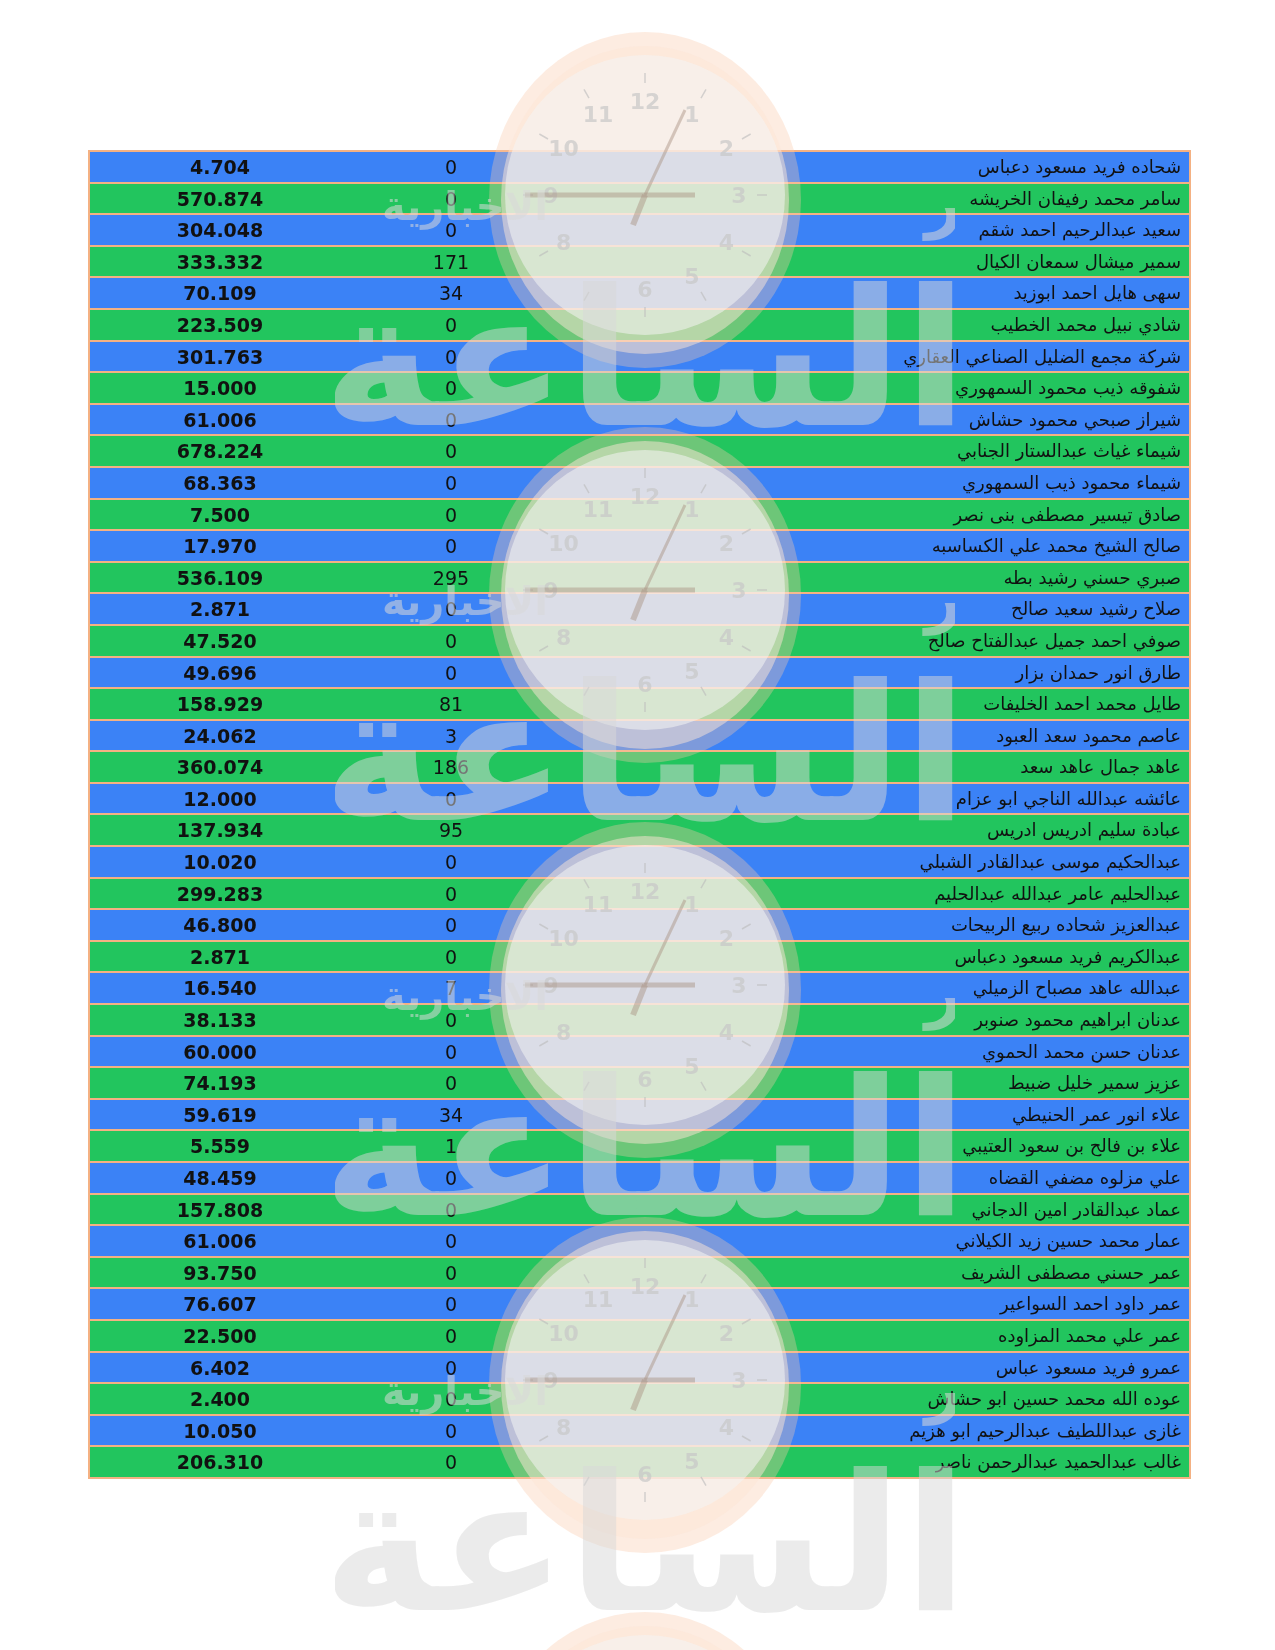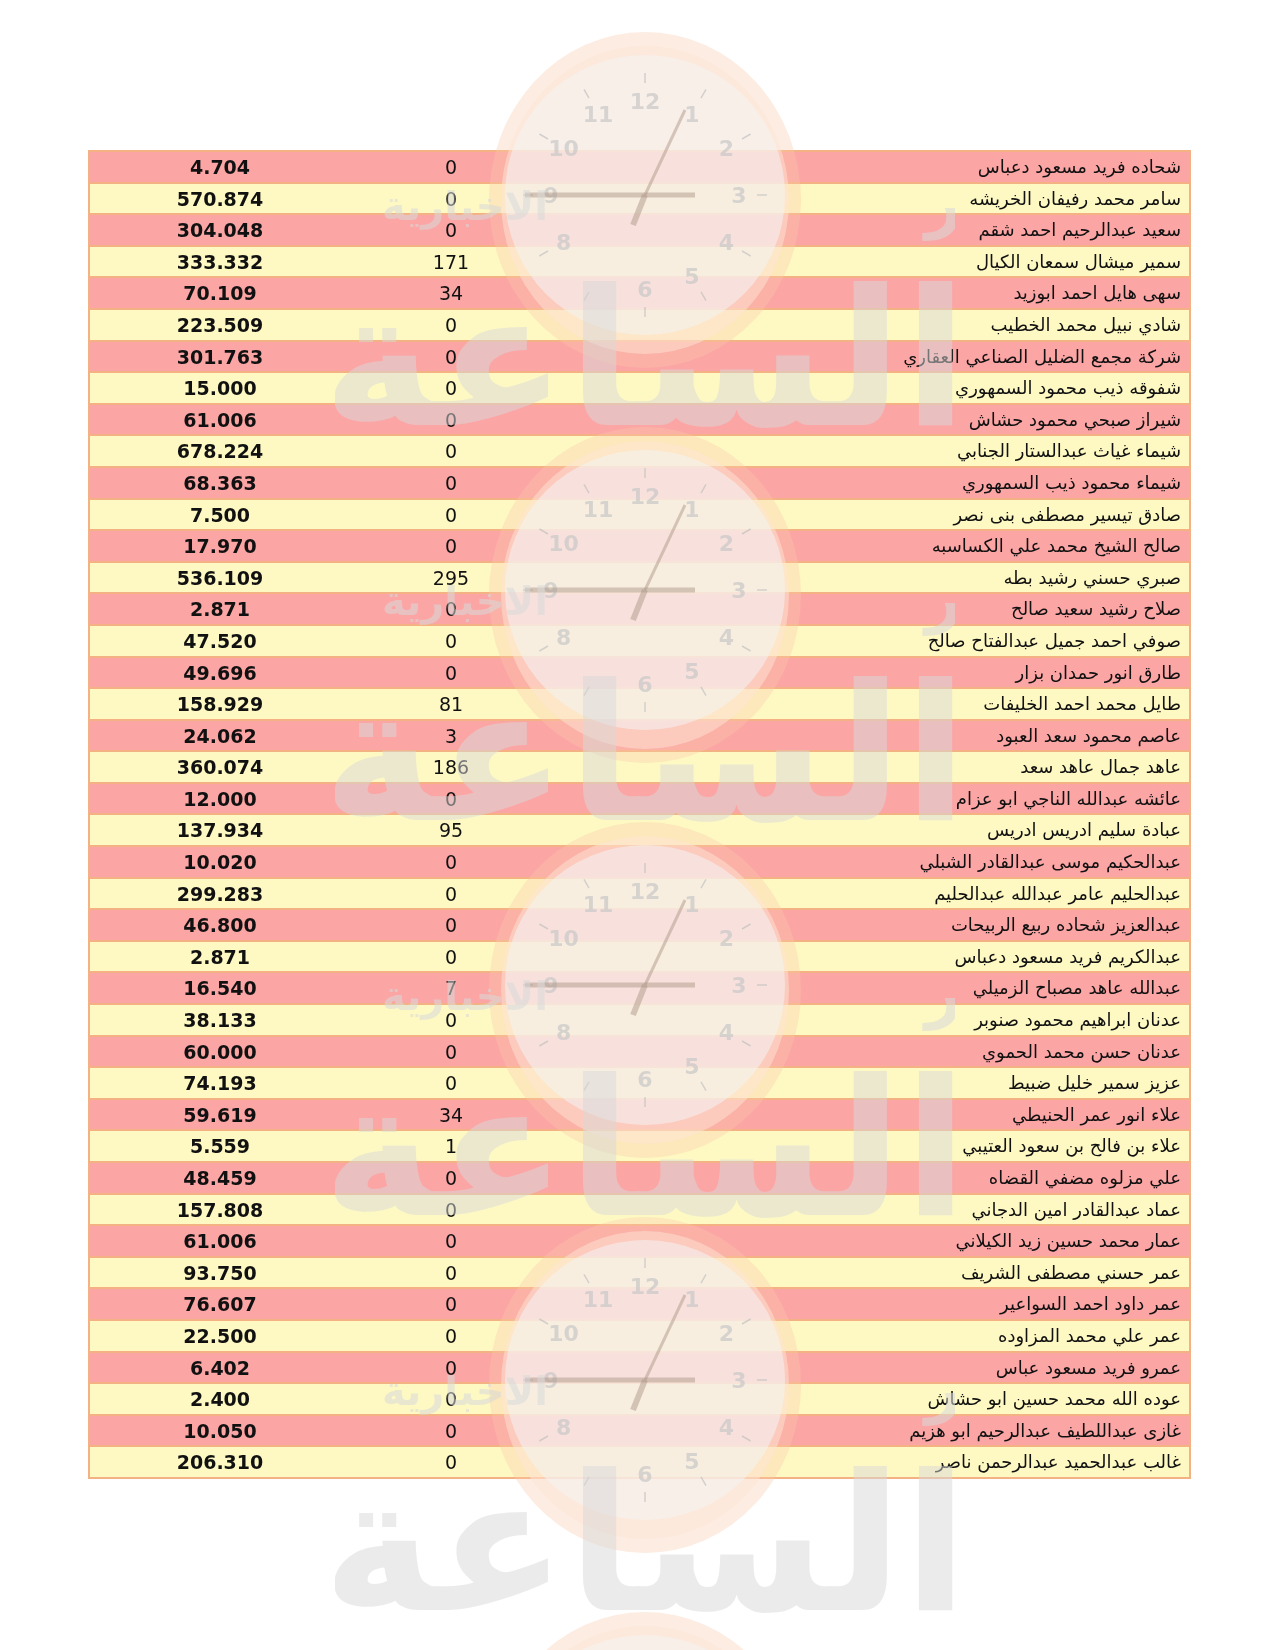--- a/index.html
+++ b/index.html
@@ -4,22 +4,22 @@
   <style>
     html, body { margin: 0; padding: 0; background: #ffffff; }
     body { width: 1275px; height: 1650px; position: relative; overflow: hidden;
            font-family: "DejaVu Sans", sans-serif; }
     .watermark-layer { position: absolute; left: 0; top: 0; width: 1275px; height: 1650px; z-index: 2; pointer-events: none; padding-left: 30px; }
     .wm { position: absolute; left: 335px; width: 620px; height: 420px; }
     .wm svg { position: absolute; left: 0; top: 0; }
     .doc-table { position: absolute; left: 88px; top: 150px; width: 1099px; z-index: 1;
                  border-left: 2px solid #f4b183; border-right: 2px solid #f4b183;
                  border-top: 2px solid #f4b183; }
-    .row { position: relative; height: 29.6px; border-bottom: 2px solid #f4b183; background: #fca5a5; }
-    .row.shaded { background: #fef9c3; }
+    .row { position: relative; height: 29.6px; border-bottom: 2px solid #f4b183; background: #3b82f6; }
+    .row.shaded { background: #22c55e; }
     .cell { position: absolute; top: 0; height: 29.6px; line-height: 30px; color: #111; }
     .cell-amount { left: 0; width: 260px; text-align: center; font-family: "DejaVu Sans", sans-serif;
                    font-weight: bold; font-size: 19px; }
     .cell-shares { left: 300px; width: 122px; text-align: center; font-family: "DejaVu Sans", sans-serif;
                    font-size: 19px; }
     .cell-name { right: 8px; width: 700px; text-align: right; direction: rtl;
                  font-family: "DejaVu Sans", sans-serif; font-size: 18px; }
   </style>
 </head>
 <body>

